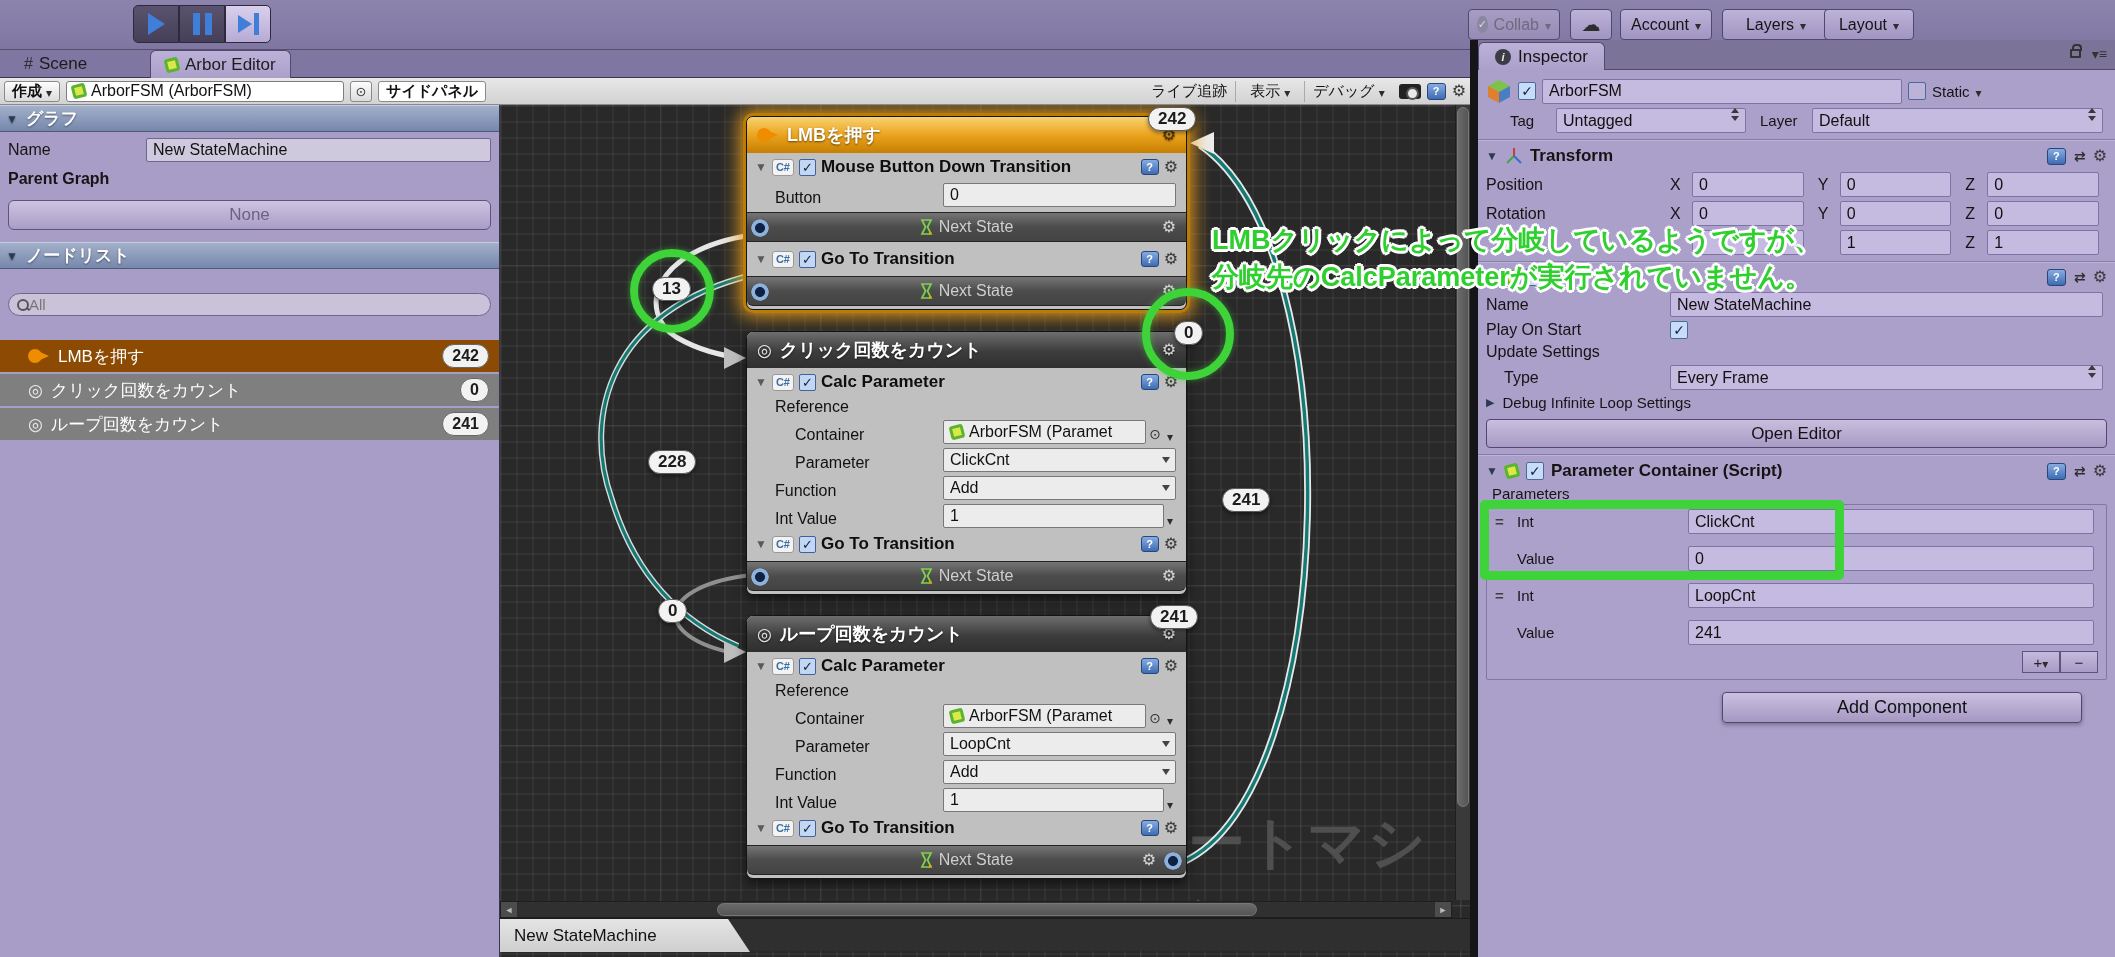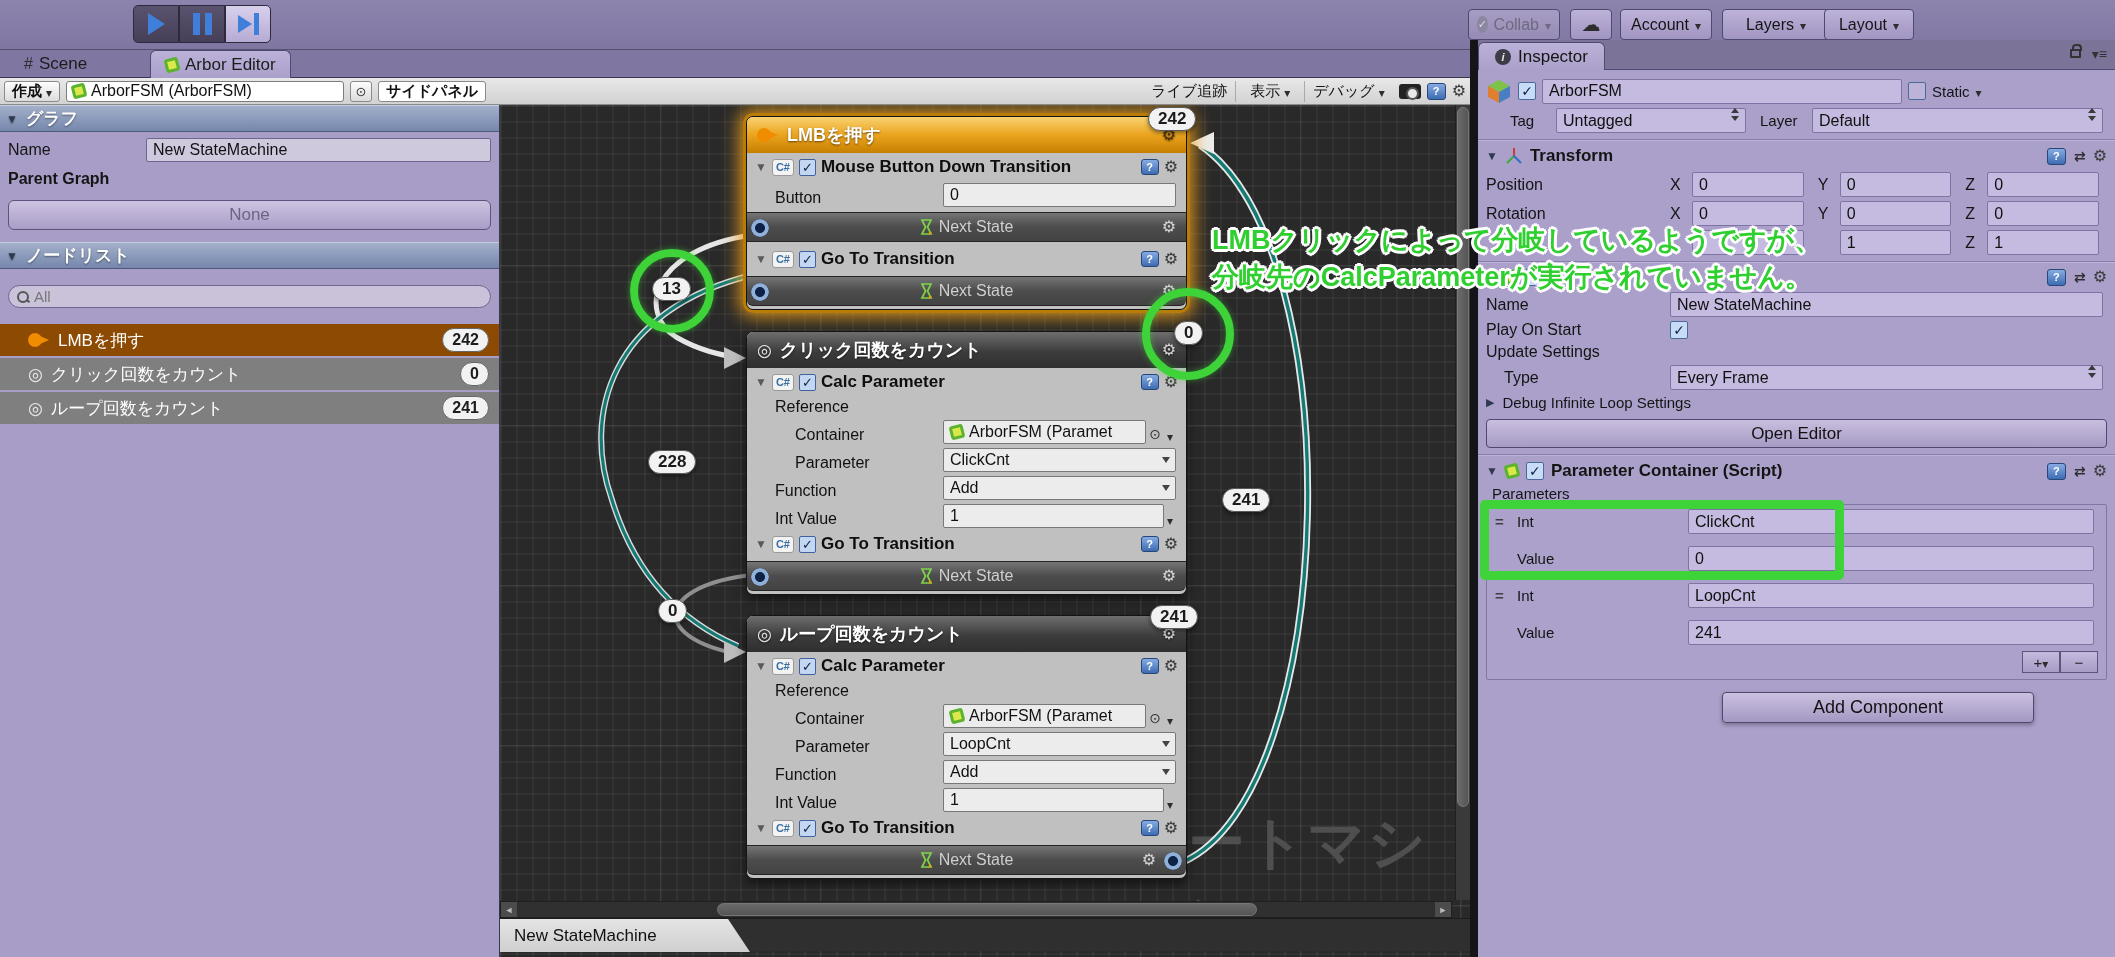--- a/index.html
+++ b/index.html
@@ -45,21 +45,21 @@
 
   
   .sidepanel{position:absolute;left:0;top:105px;width:500px;height:852px;background:#a89dc6;border-right:1px solid #3a3550;}
   .hdrbar{height:27px;background:linear-gradient(#a3b0ca,#7587ac);border-top:1px solid #c5cde0;border-bottom:1px solid #4e5a78;display:flex;align-items:center;gap:8px;padding:0 6px;color:#fff;font-weight:bold;font-size:17px;text-shadow:0 1px 2px rgba(0,0,0,.45);}
   .fold-dark{color:#2e3950;font-size:12px;}
   .sp-row{display:flex;align-items:center;padding:6px 8px 2px 8px;gap:8px;color:#151515;}
   .sp-label{width:130px;font-size:16px;}
   .sp-label.bold{font-weight:bold;}
   .sp-field{flex:1;height:24px;background:#cfc9de;border:1px solid #6e6590;border-radius:2px;display:flex;align-items:center;padding:0 6px;color:#111;font-size:16px;}
   .none-btn{margin:10px 8px 12px 8px;height:30px;background:linear-gradient(#cdc3e0,#a99dc7);border:1px solid #5c547c;border-radius:6px;display:flex;align-items:center;justify-content:center;color:#6b6480;font-size:17px;}
-  .searchwrap{margin:16px 8px;height:23px;background:#c9c2d9;border:1px solid #6e6590;border-radius:12px;display:flex;align-items:center;gap:5px;padding:0 8px;color:#777;}
+  .searchwrap{margin:24px 8px;height:23px;background:#c9c2d9;border:1px solid #6e6590;border-radius:12px;display:flex;align-items:center;padding:0 8px;color:#777;}
   .mag{position:relative;width:12px;height:12px;}
   .mag::before{content:"";position:absolute;left:0;top:0;width:8px;height:8px;border:2px solid #555;border-radius:50%;}
   .mag::after{content:"";position:absolute;left:9px;top:9px;width:4px;height:2px;background:#555;transform:rotate(40deg);}
   .nlist{margin-top:4px;}
   .nrow{height:34px;display:flex;align-items:center;gap:8px;padding:0 10px 0 28px;color:#fff;font-size:17px;border-bottom:2px solid #a89dc6;}
   .nrow.sel{background:#8c4a02;}
   .nrow.gray{background:#7f7f7f;}
   .count-pill{margin-left:auto;background:#f2f2f2;border:1px solid #666;border-radius:12px;color:#1c1c1c;font-weight:bold;font-size:16px;padding:0 9px;line-height:22px;}
   .target-glyph{color:#e8e8e8;font-size:17px;line-height:1;}
 
@@ -144,21 +144,21 @@
   .preset-glyph{color:#2f2f2f;font-size:14px;font-weight:bold;letter-spacing:-1px;}
   .idivider{height:1px;background:#877daa;margin:4px 0 2px 0;box-shadow:0 1px 0 #bdb3d8;}
   .tl{width:178px;font-size:16px;}
   .axl{width:16px;text-align:left;font-size:16px;}
   .axf{flex:1;margin-right:8px;}
   .gobtn{margin:6px 8px;height:29px;background:linear-gradient(#c9bede,#a79bc5);border:1px solid #50486e;border-radius:4px;display:flex;align-items:center;justify-content:center;font-size:17px;color:#121212;}
   .parambox{margin:0 8px;border:1px solid #8177a5;border-radius:2px;padding:2px 0 0 0;background:#aca1cb;}
   .handle-eq{width:16px;color:#3f3f3f;font-weight:bold;font-size:15px;letter-spacing:-2px;}
   .pm-box{display:flex;justify-content:flex-end;margin:4px 8px 6px 0;}
   .pm-btn{width:38px;height:22px;background:linear-gradient(#c4b9dd,#a89cc6);border:1px solid #5c547c;display:flex;align-items:center;justify-content:center;font-size:15px;color:#222;}
-  .addcomp{position:absolute;left:244px;top:652px;width:312px;height:31px;background:linear-gradient(#cbc0e0,#a498c3);border:1px solid #4f4870;border-radius:4px;display:flex;align-items:center;justify-content:center;font-size:18px;color:#111;box-shadow:0 2px 4px rgba(0,0,0,.3);}
+  .addcomp{position:absolute;left:244px;top:652px;width:360px;height:31px;background:linear-gradient(#cbc0e0,#a498c3);border:1px solid #4f4870;border-radius:4px;display:flex;align-items:center;justify-content:center;font-size:18px;color:#111;box-shadow:0 2px 4px rgba(0,0,0,.3);}
 
   .greenbox{position:absolute;left:1480px;top:500px;width:364px;height:80px;border:9px solid #3ed339;border-radius:5px;z-index:15;}
   .annotation{position:absolute;left:1212px;top:222px;z-index:20;font-weight:bold;font-size:27px;line-height:37px;color:#2ecf2e;white-space:nowrap;
     text-shadow:-2px -2px 0 #fff,2px -2px 0 #fff,-2px 2px 0 #fff,2px 2px 0 #fff,0 -3px 0 #fff,0 3px 0 #fff,-3px 0 0 #fff,3px 0 0 #fff;}
 
   .axis-svg,.cube-svg,.hg-svg{display:block;}
 </style>
 </head>
 <body>
 

